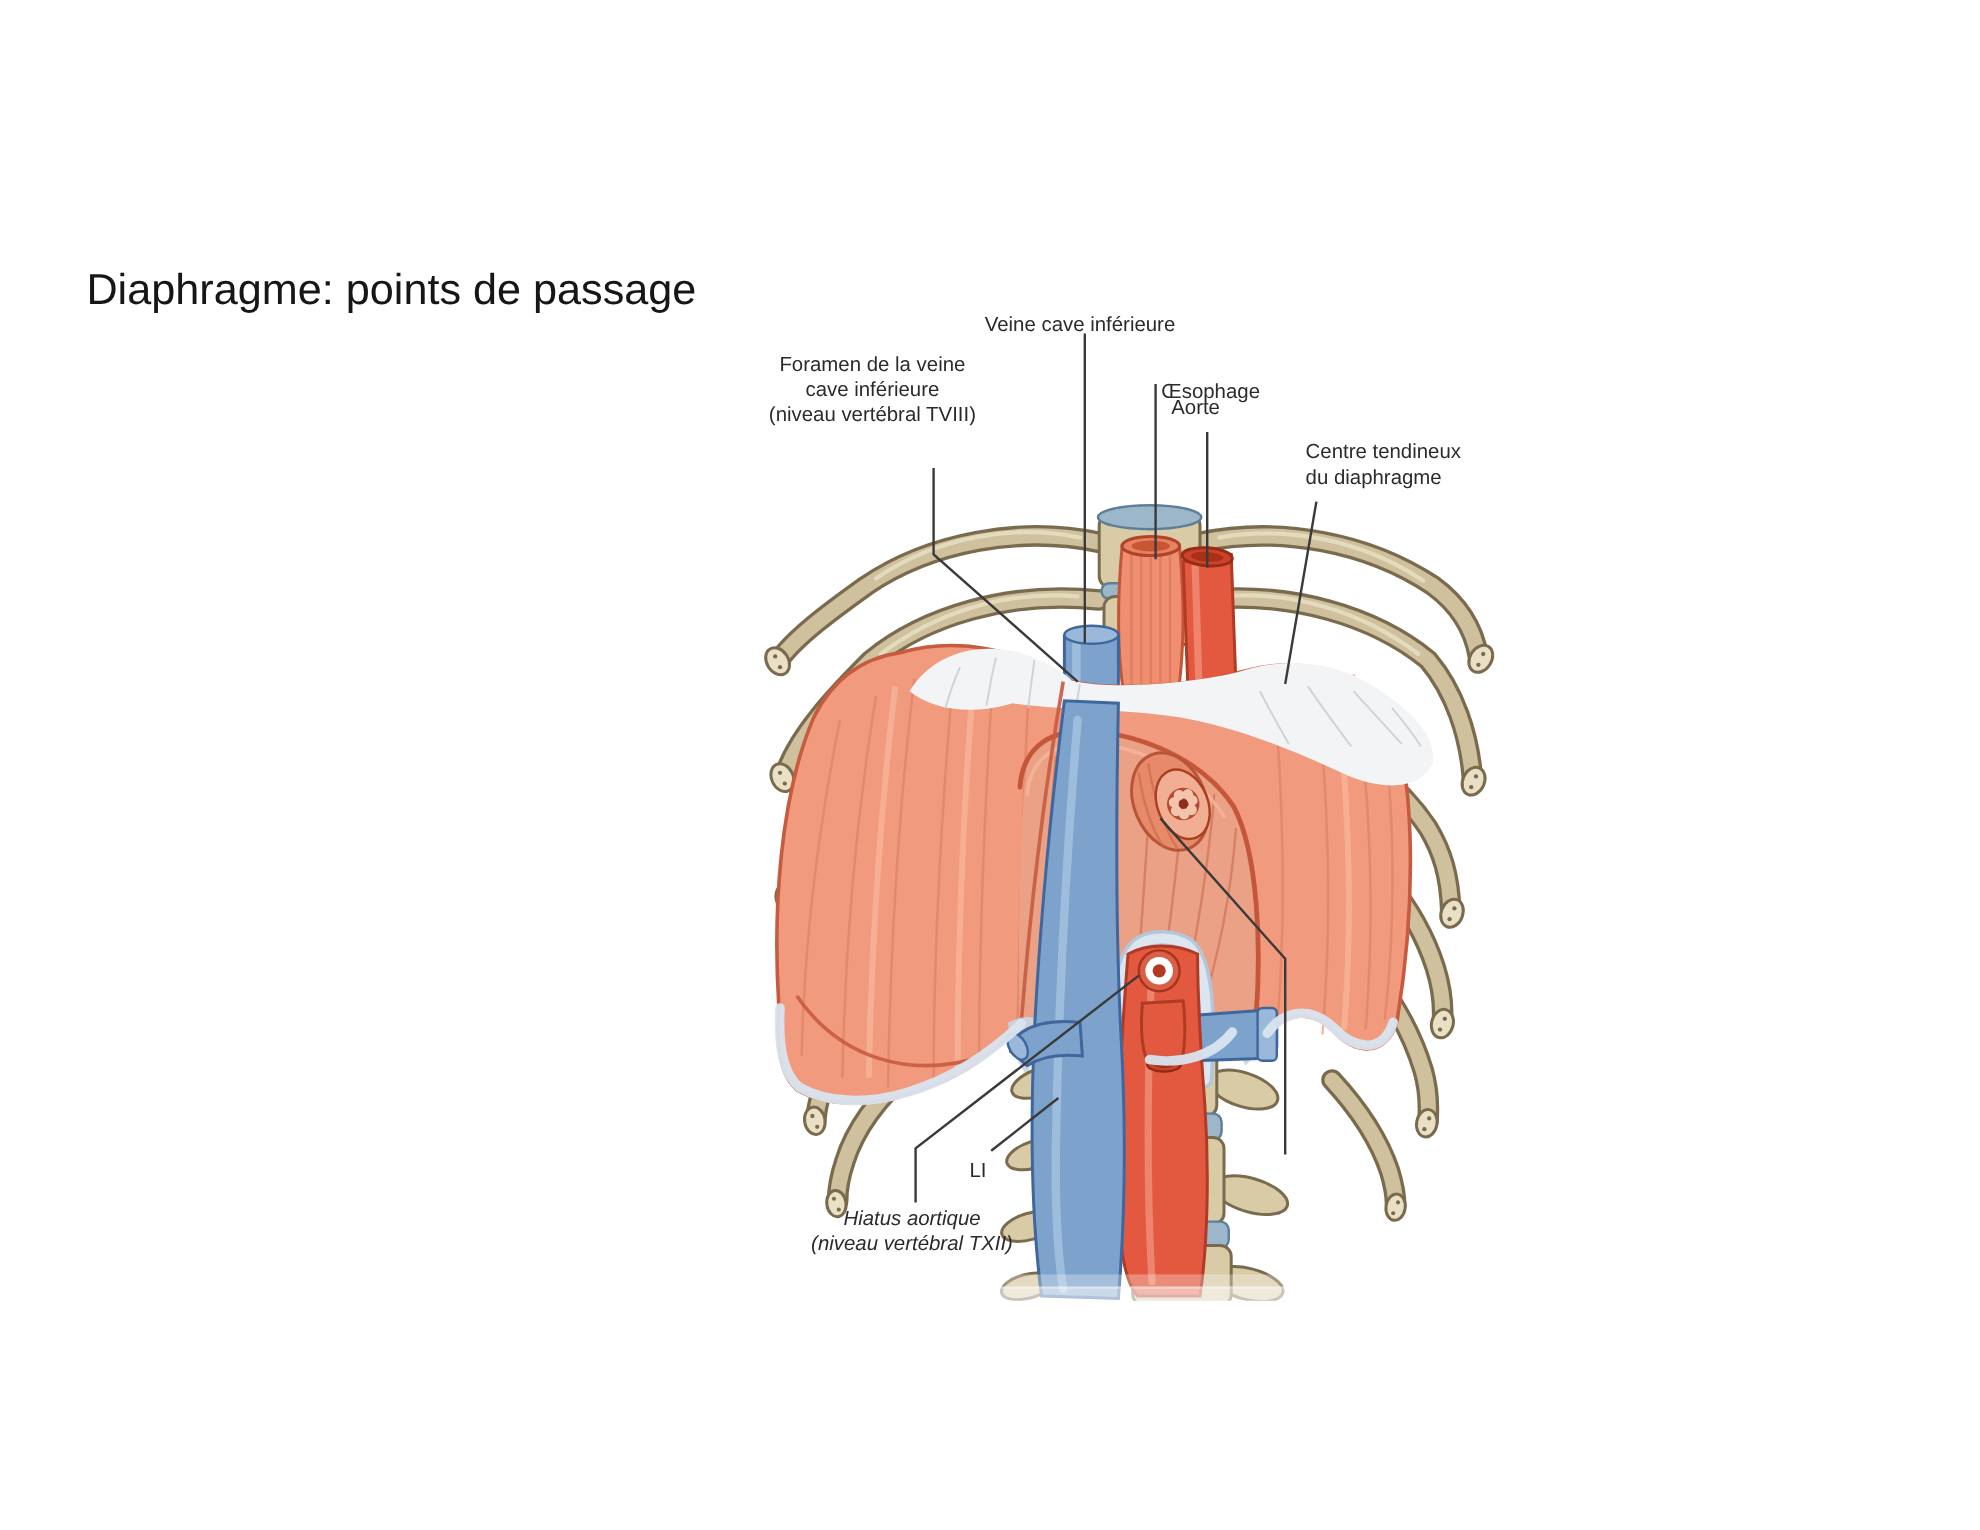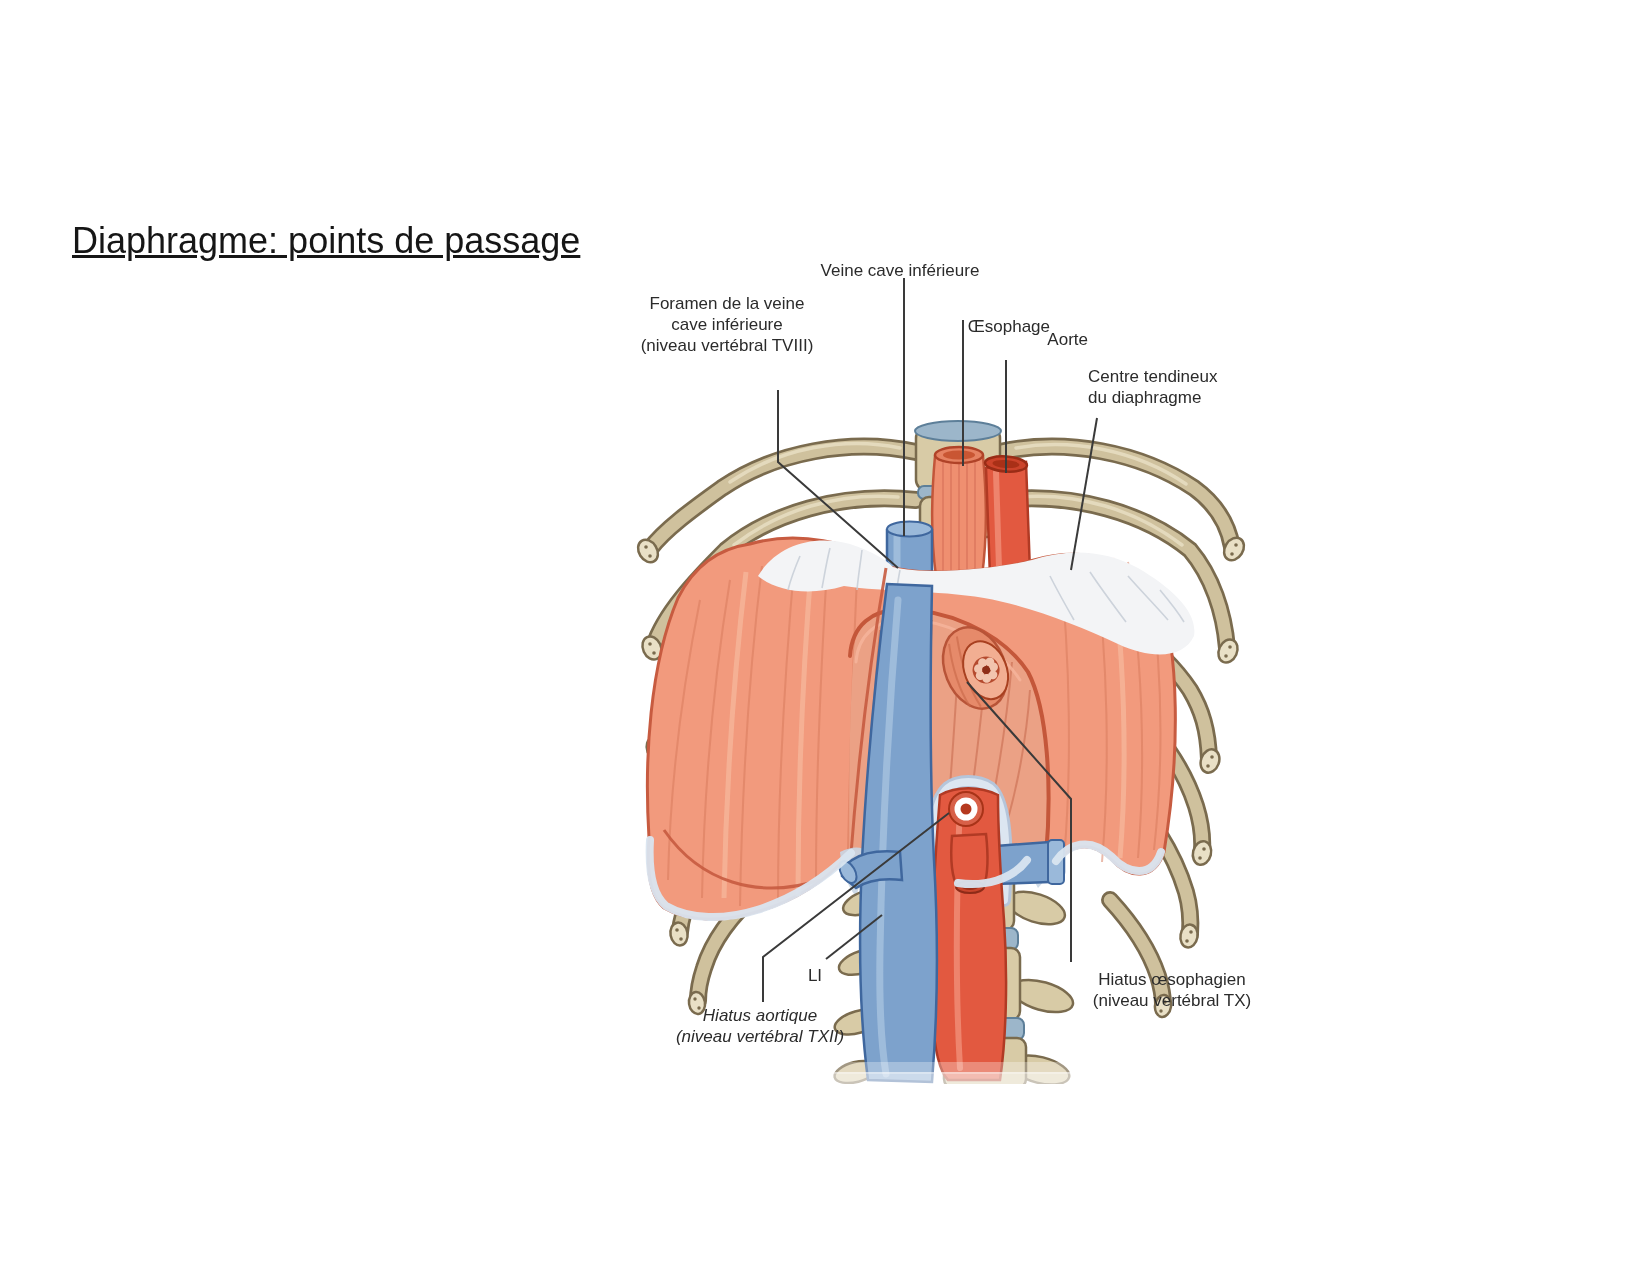--- a/index.html
+++ b/index.html
@@ -8,21 +8,20 @@
     background:#ffffff;
     font-family:"Liberation Sans",sans-serif;
   }
   #stage{position:absolute;inset:0;width:1650px;height:1275px;}
   svg{position:absolute;inset:0;display:block;}
 
   .slide-title{
     position:absolute;left:72px;top:221px;
     font-size:36px;line-height:1.1;letter-spacing:0;
     color:var(--c-ink,#161616);
-    text-decoration:underline;
   }
   .fig-label{
     position:absolute;
     font-size:17px;line-height:1.24;
     color:var(--c-label-ink,#2b2b2b);
     white-space:pre-line;
   }
 
   
   .rib-outline{fill:none;stroke:var(--c-bone-outline,#7a6b4e);stroke-width:18;stroke-linecap:round;}
@@ -368,25 +367,23 @@
   <div class="slide-title">Diaphragme: points de passage</div>
 
   <div class="fig-label" style="left:800px;top:260px;width:200px;text-align:center;">Veine cave inférieure</div>
 
   <div class="fig-label" style="left:610px;top:293px;width:234px;text-align:center;">Foramen de la veine
 cave inférieure
 (niveau vertébral TVIII)</div>
 
   <div class="fig-label" style="left:940px;top:289px;width:110px;text-align:right;margin-top:27px;">Œsophage</div>
 
-  <div class="fig-label" style="left:1024px;top:329px;width:64px;text-align:right;">Aorte</div>
+  <div class="fig-label" style="left:976px;top:329px;width:64px;text-align:left;">Aorte</div>
 
   <div class="fig-label" style="left:1088px;top:366px;width:180px;text-align:left;">Centre tendineux
 du diaphragme</div>
 
   <div class="fig-label" style="left:798px;top:965px;width:34px;text-align:center;">LI</div>
 
   <div class="fig-label" style="left:648px;top:1005px;width:224px;text-align:center;font-style:italic;">Hiatus aortique
 (niveau vertébral TXII)</div>
 
-  <div class="fig-label" style="left:1052px;top:969px;width:240px;text-align:center;">Hiatus œsophagien
-(niveau vertébral TX)</div>
 </div>
 
 </body></html>

